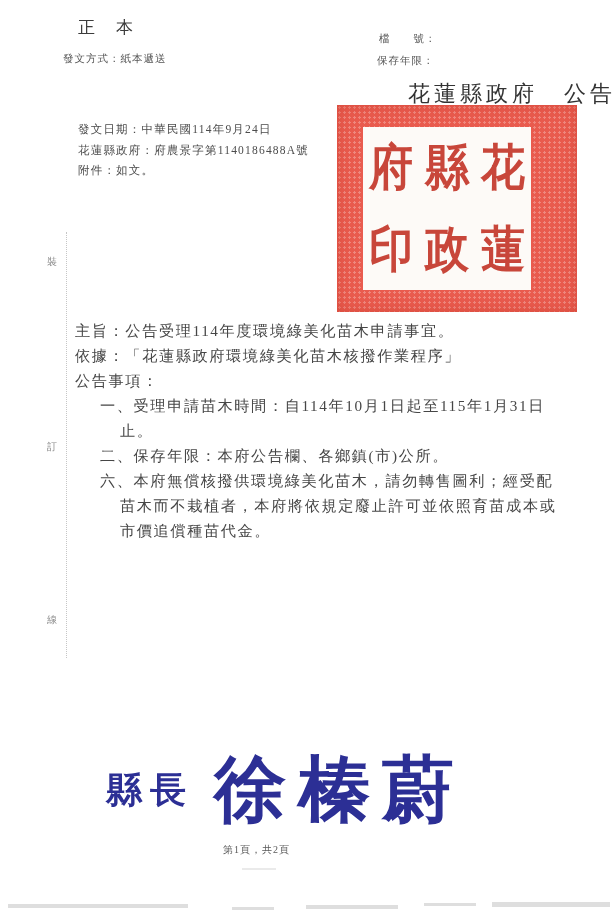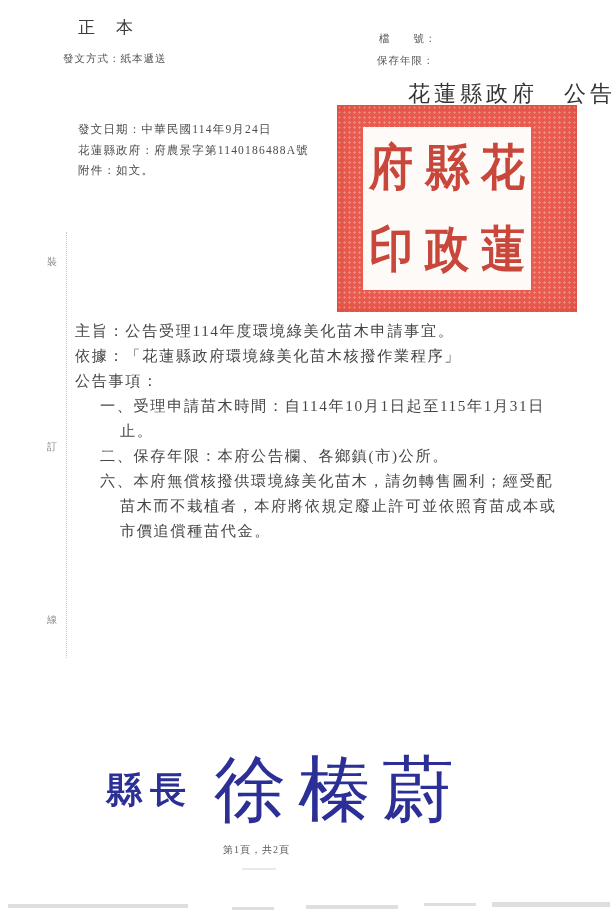--- a/index.html
+++ b/index.html
@@ -34,21 +34,21 @@
   .bind-top{top:255px;} .bind-mid{top:440px;} .bind-bot{top:613px;}
   
   .body-block{left:75px;top:318px;width:490px;font-size:15.2px;line-height:25px;
     color:#464646;letter-spacing:1.6px;}
   .body-block p{margin:0;}
   .item{padding-left:45px;text-indent:-20px;}
   .marker{margin-right:0;}
   
   .signature{left:92px;top:750px;display:flex;align-items:center;gap:20px;color:#2c2f95;margin-left:14px;}
   .sig-title{font-size:36px;font-weight:700;letter-spacing:8px;}
-  .sig-name{font-size:72px;font-weight:400;letter-spacing:12px;line-height:80px;}
+  .sig-name{font-size:72px;font-weight:700;letter-spacing:12px;line-height:80px;}
   
   .footer{left:0;top:843px;width:513px;text-align:center;font-size:10px;color:#5a5a5a;letter-spacing:1px;}
   
   .artifact{background:#c3c3c3;opacity:.55;position:absolute;}
 </style>
 </head>
 <body>
 
 <div class="abs copy-label">正　本</div>
 <div class="abs delivery">發文方式：紙本遞送</div>

